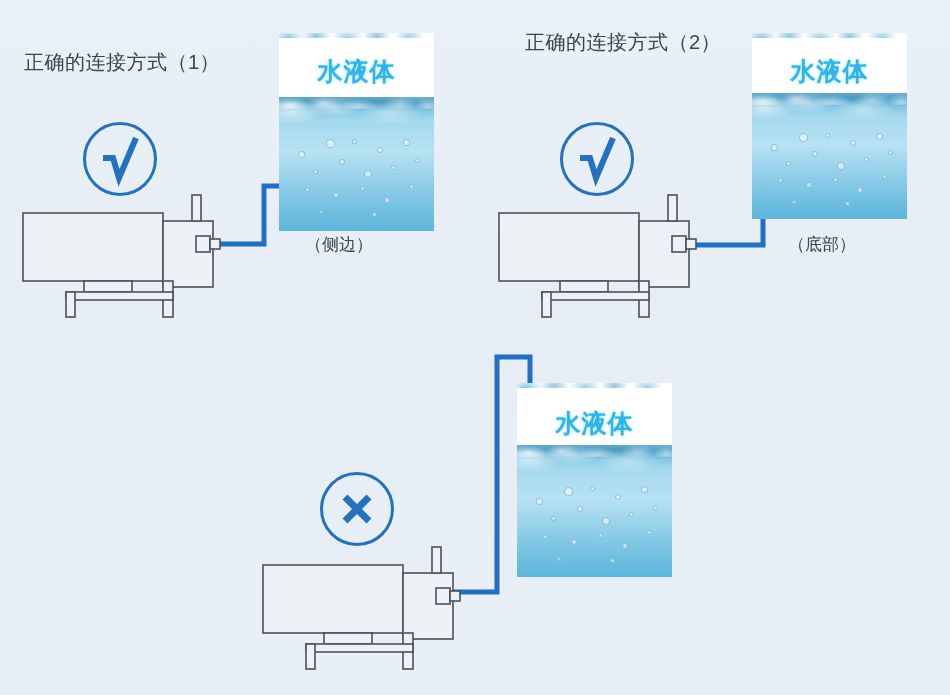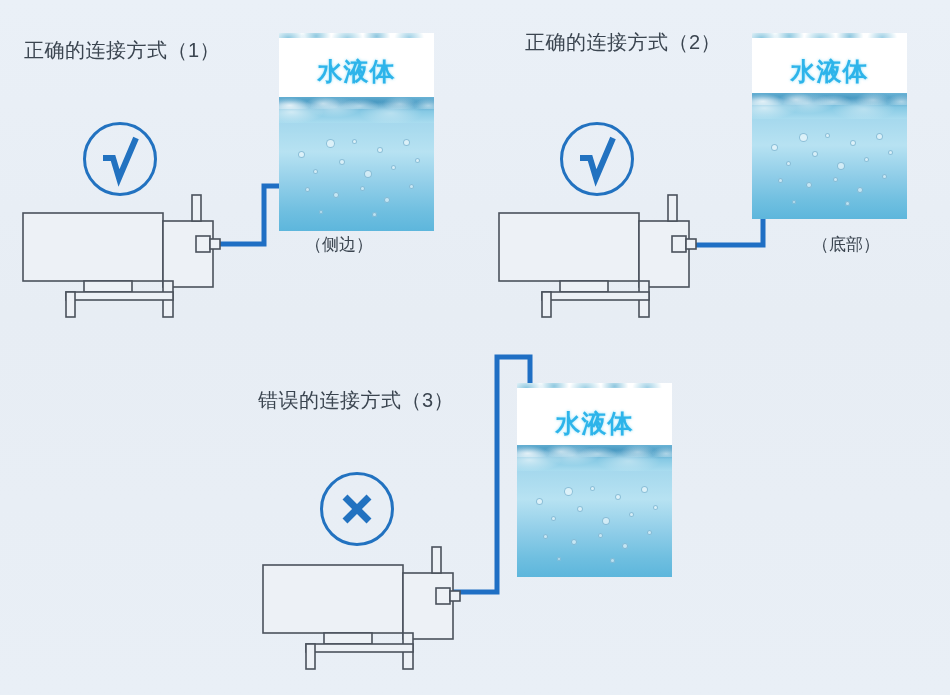--- a/index.html
+++ b/index.html
@@ -142,21 +142,21 @@
   .pipe { position: absolute; }
   .pipe svg { display: block; overflow: visible; }
 </style>
 </head>
 <body>
 
 <div id="stage">
 
   <div class="panel" style="left:0; top:0; width:470px; height:340px;">
 
-    <div class="panel-title" style="left:24px; top:40px;">正确的连接方式（1）</div>
+    <div class="panel-title" style="left:24px; top:52px;">正确的连接方式（1）</div>
 
     <div class="mark" style="left:83px; top:122px; width:74px; height:74px;">
       <svg width="68" height="68" viewBox="0 0 68 68">
         <path d="M17 33 L27 33 L33 53 L50 13" fill="none" stroke="#2272c0" stroke-width="6" stroke-linecap="butt" stroke-linejoin="miter"></path>
       </svg>
     </div>
 
     <div class="pipe" style="left:208px; top:180px; width:90px; height:70px;">
       <svg width="90" height="70" viewBox="0 0 90 70">
         <polyline points="0,64 56,64 56,6 76,6" fill="none" stroke="#1f6fc4" stroke-width="5" stroke-linecap="butt" stroke-linejoin="miter"></polyline>
@@ -247,42 +247,41 @@
         <i style="left:17%;  bottom:33%; width:5px;  height:5px;"></i>
         <i style="left:35%;  bottom:28%; width:6px;  height:6px;"></i>
         <i style="left:52%;  bottom:34%; width:5px;  height:5px;"></i>
         <i style="left:68%;  bottom:24%; width:6px;  height:6px;"></i>
         <i style="left:84%;  bottom:36%; width:5px;  height:5px;"></i>
         <i style="left:26%;  bottom:14%; width:4px;  height:4px;"></i>
         <i style="left:60%;  bottom:12%; width:5px;  height:5px;"></i>
       </div>
     </div>
 
-    <div class="caption" style="left:308px; top:236px;margin-left:24px;">（底部）</div>
+    <div class="caption" style="left:308px; top:236px;">（底部）</div>
 
     <div class="pump" style="left:14px; top:188px; width:220px; height:135px;">
       <svg width="220" height="135" viewBox="0 0 220 135">
         <g fill="#edf1f6" stroke="#4a525c" stroke-width="1.6" stroke-linejoin="miter">
           <rect x="5" y="25" width="140" height="68"></rect>
           <rect x="145" y="33" width="50" height="66"></rect>
           <rect x="178" y="48" width="14" height="16"></rect>
           <rect x="192" y="51" width="10" height="10"></rect>
           <rect x="174" y="7" width="9" height="26"></rect>
           <rect x="66" y="93" width="48" height="11"></rect>
           <rect x="145" y="93" width="10" height="36"></rect>
           <rect x="48" y="104" width="107" height="8"></rect>
           <rect x="48" y="104" width="9" height="25"></rect>
         </g>
       </svg>
     </div>
   </div>
 
   <div class="panel" style="left:240px; top:340px; width:480px; height:355px;">
 
-    <div class="panel-title" style="left:18px; top:50px;">错误的连接方式（3）</div>
 
     <div class="mark" style="left:80px; top:132px; width:74px; height:74px;">
       <svg width="68" height="68" viewBox="0 0 68 68">
         <path d="M22 22 L46 46 M46 22 L22 46" fill="none" stroke="#2272c0" stroke-width="7" stroke-linecap="butt"></path>
       </svg>
     </div>
 
     <div class="pipe" style="left:212px; top:14px; width:120px; height:240px;">
       <svg width="120" height="240" viewBox="0 0 120 240">
         <polyline points="0,238 45,238 45,3 78,3 78,46" fill="none" stroke="#1f6fc4" stroke-width="5" stroke-linecap="butt" stroke-linejoin="miter"></polyline>

